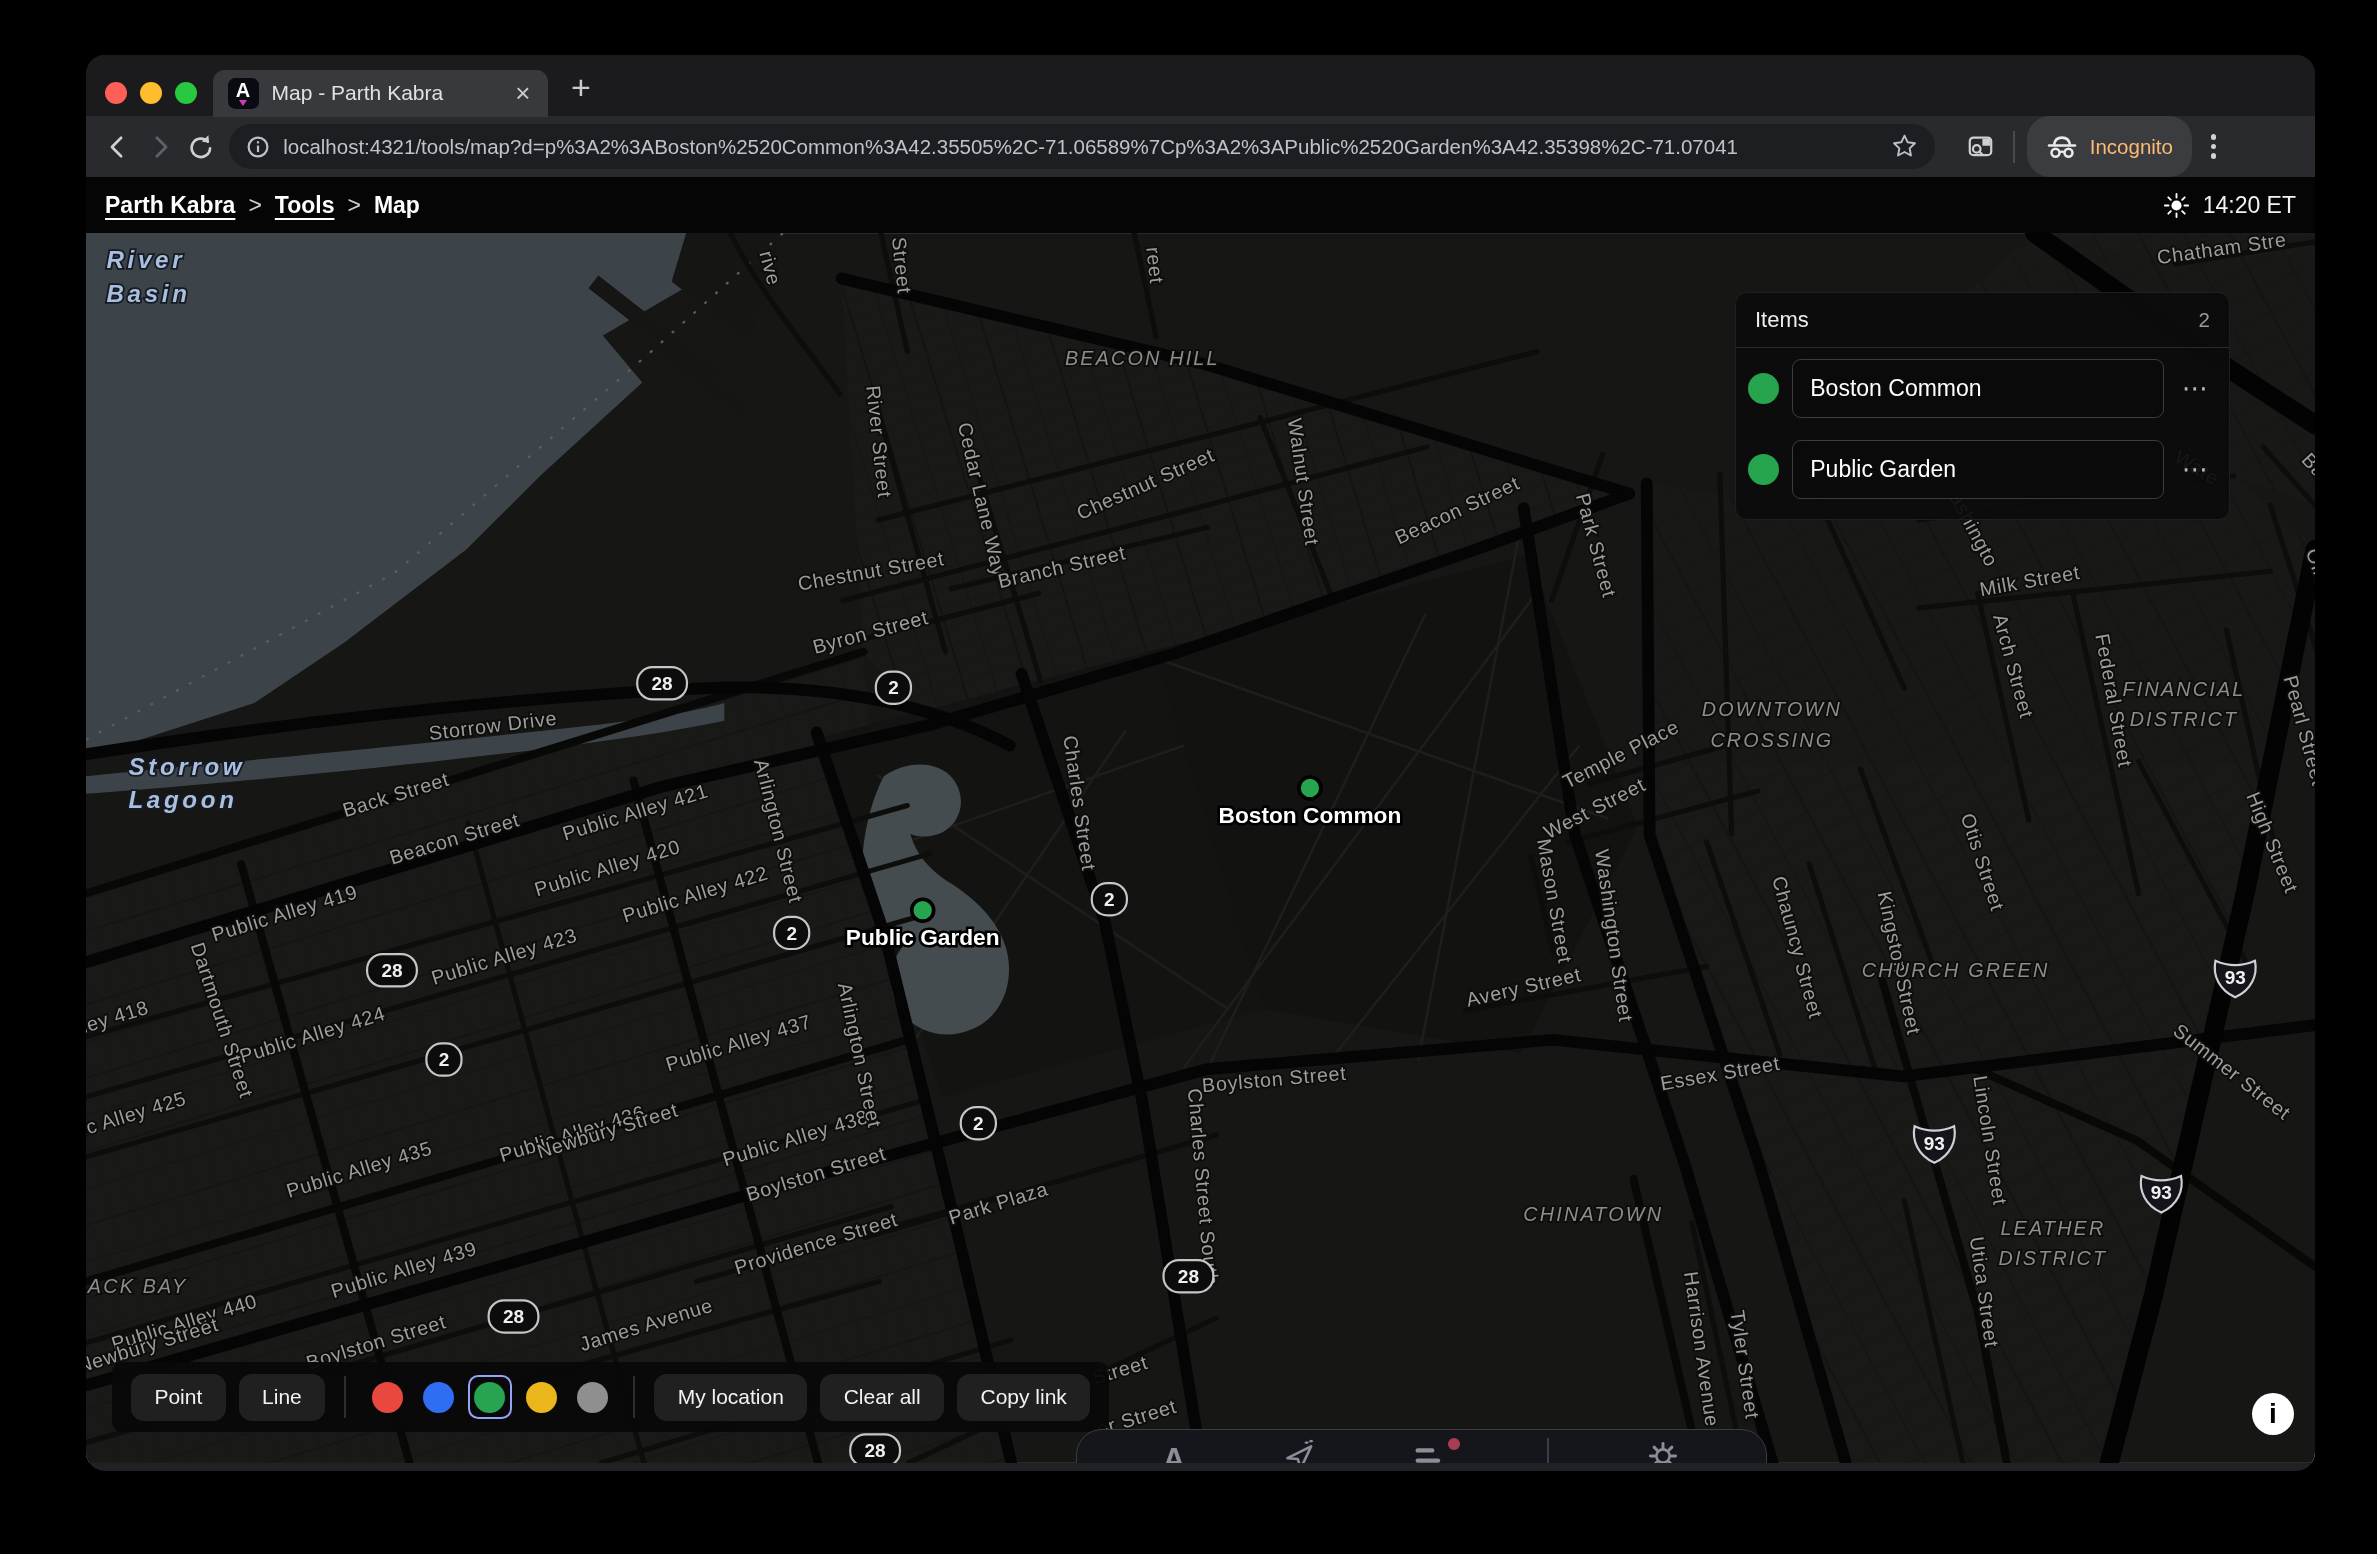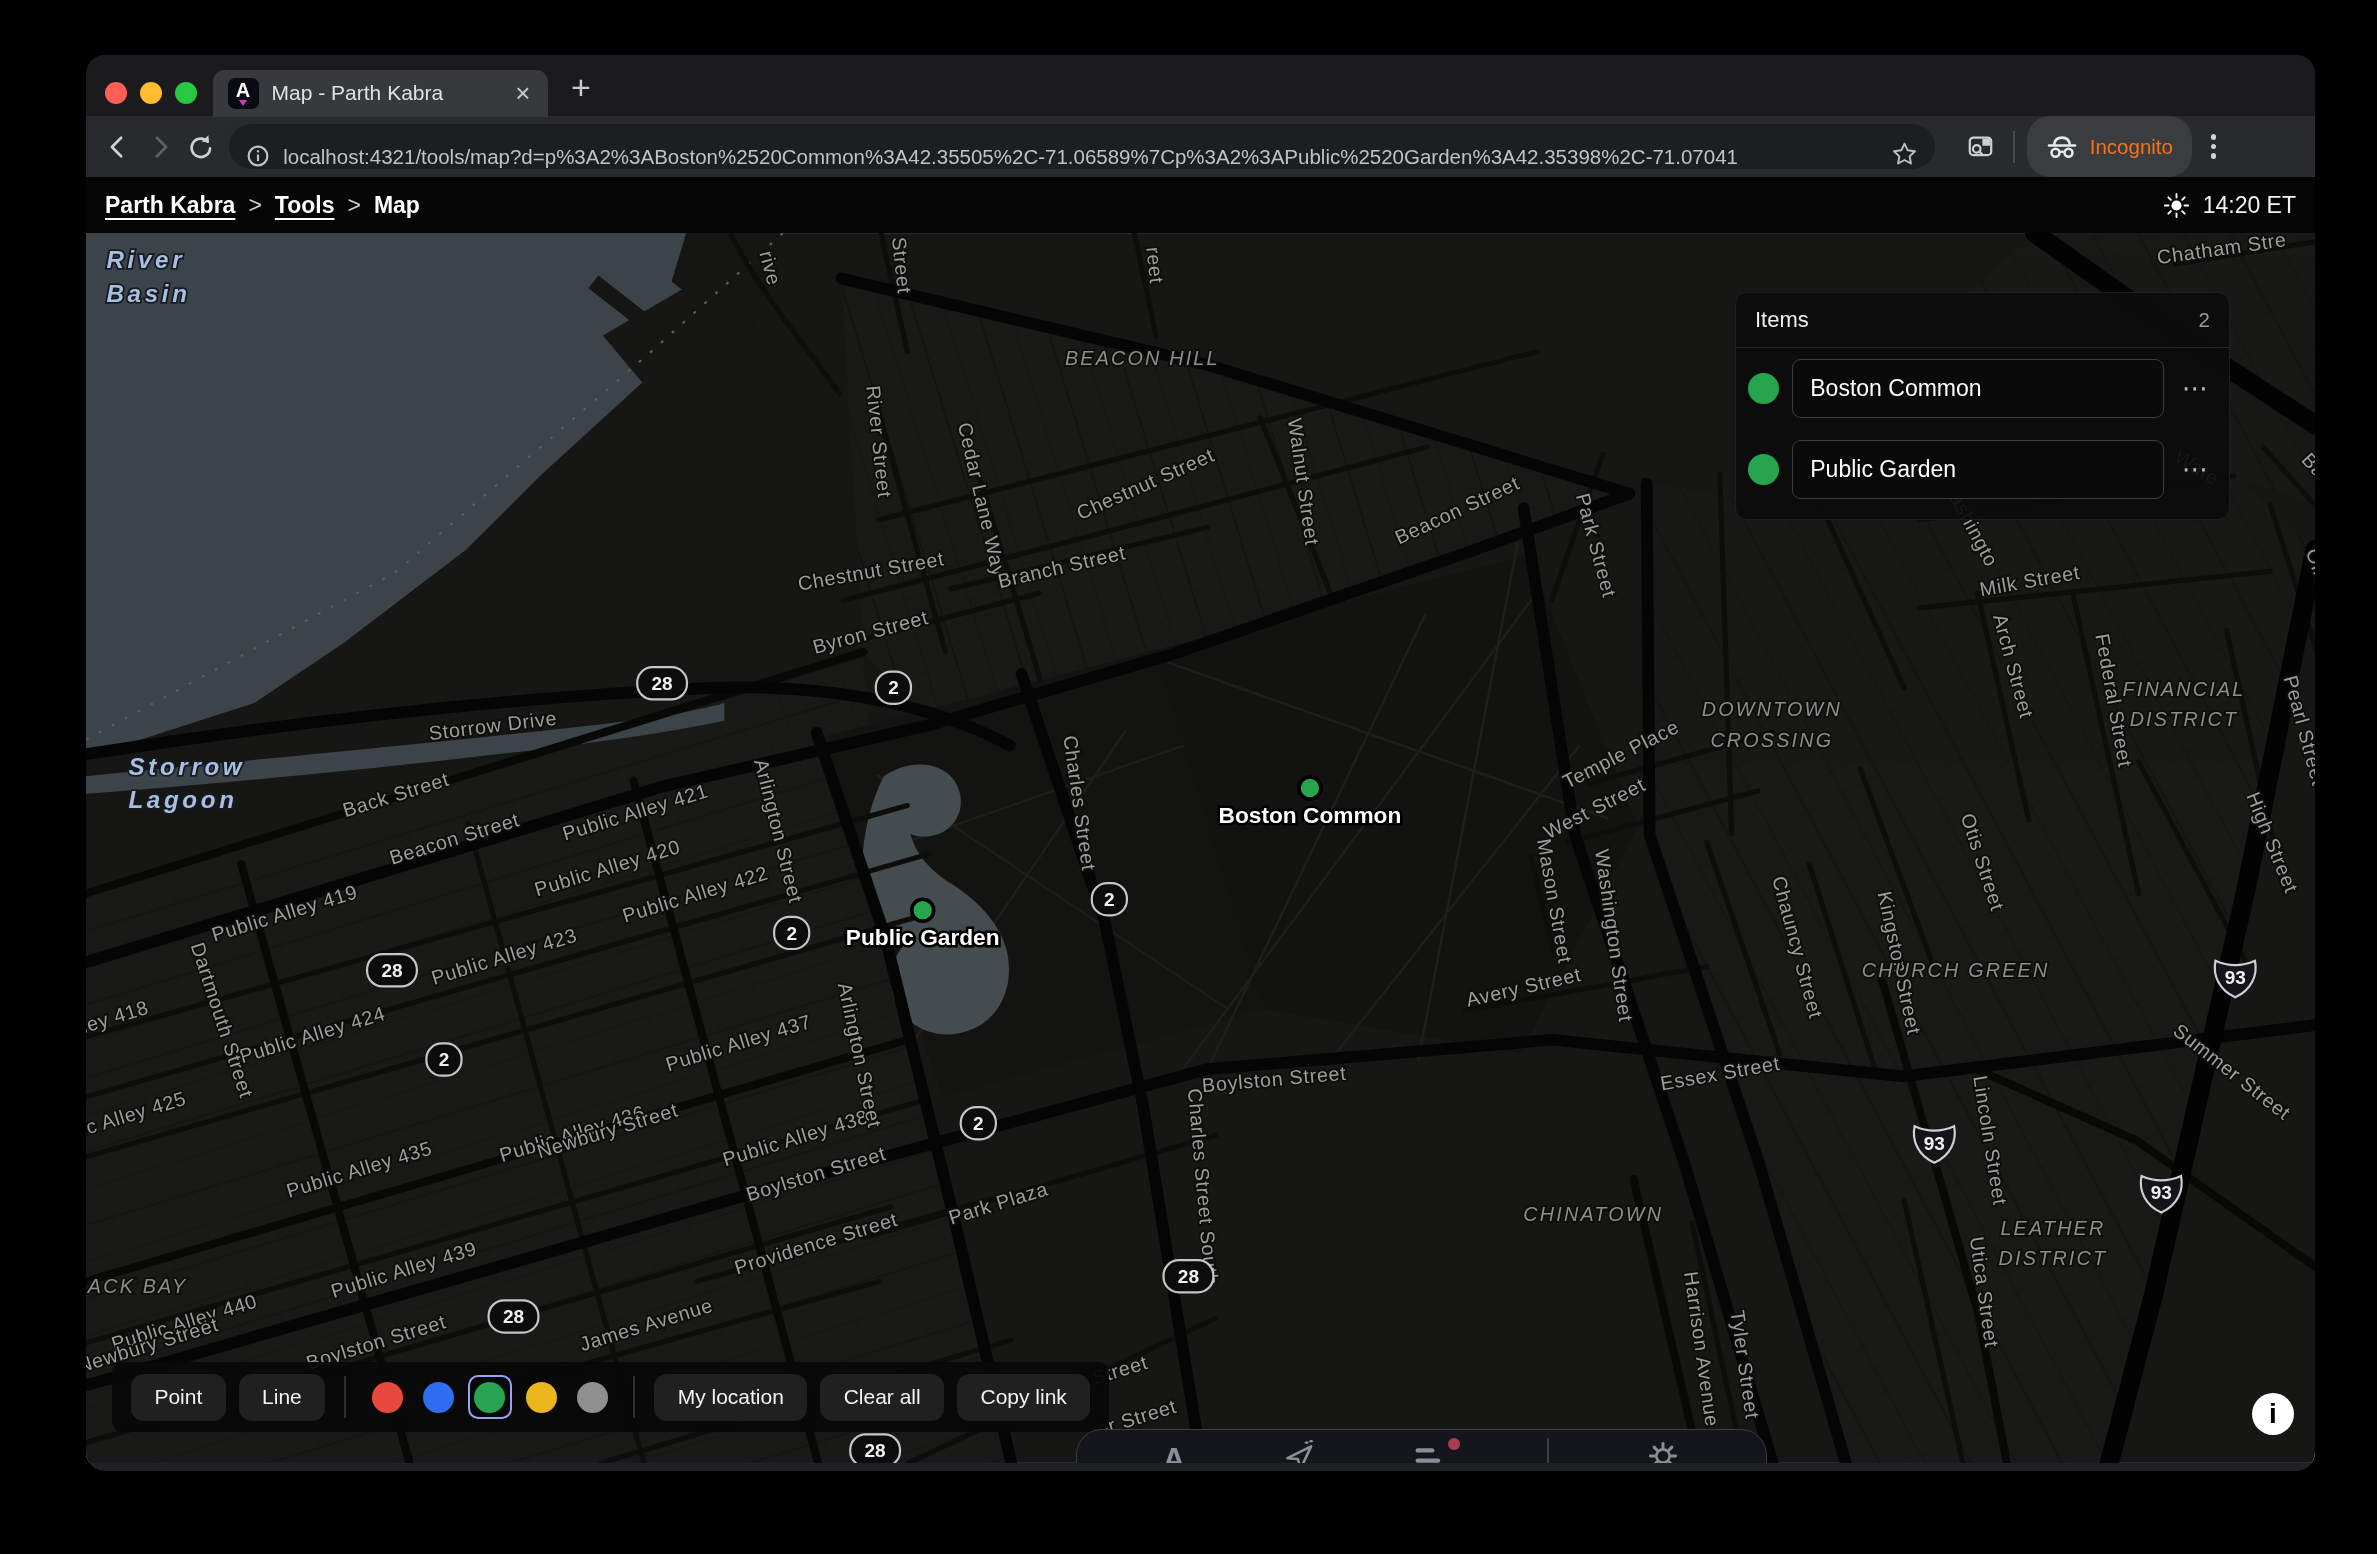--- a/index.html
+++ b/index.html
@@ -15,26 +15,26 @@
   .fav{width:31px;height:31px;border-radius:7.3px;background:#0a0a12;position:relative;flex:0 0 auto}
   .fav .a{position:absolute;left:0;right:0;top:1.5px;text-align:center;color:#fff;font-weight:700;font-size:20px}
   .fav .v{position:absolute;left:50%;bottom:2.2px;margin-left:-4.4px;width:0;height:0;
     border-left:4.4px solid transparent;border-right:4.4px solid transparent;border-top:6.6px solid #d23bb4}
   .tabtitle{font-size:21px;color:#dfe1e5;flex:1;white-space:nowrap;overflow:hidden}
   .tclose{font-size:26px;color:#c8cacd;line-height:1;background:none;border:none;padding:0 2.9px;cursor:default}
   .newtab{position:absolute;left:479px;top:11.7px;font-size:34px;color:#c8cacd;background:none;border:none}
   
   .toolbar{height:61px;background:#292a2d;display:flex;align-items:center;padding:0 11.7px}
   .navbtn{width:41px;height:41px;display:flex;align-items:center;justify-content:center;background:none;border:none;flex:0 0 auto}
-  .omnibox{width:1706px;height:45px;background:#1d1e21;border-radius:23px;display:flex;align-items:flex-end;
+  .omnibox{width:1706px;height:45px;background:#1d1e21;border-radius:23px;display:flex;align-items:center;
     padding:0 16px;gap:11.7px;margin-left:8.8px;box-sizing:border-box;flex:0 0 auto}
   .url{font-size:20.5px;color:#bfc3c7;white-space:nowrap;overflow:hidden;flex:1}
   .tdiv{width:2.2px;height:32px;background:#4a4b4e;margin:0 11.7px;flex:0 0 auto}
   .incog{height:61px;background:#3b3c40;border-radius:23px;display:flex;align-items:center;gap:11.7px;
-    padding:0 19px;color:#f97316;font-size:20.5px;flex:0 0 auto}
+    padding:0 19px;color:#fdba74;font-size:20.5px;flex:0 0 auto}
   .menu3{font-size:26px;color:#cfd1d4;margin-left:13px;background:none;border:none;line-height:.7}
   .menu3 i{display:block;width:5.1px;height:5.1px;border-radius:50%;background:#cfd1d4;margin:4.4px auto;font-style:normal}
   .sideicon{margin-left:25px}
   
   .crumbbar{height:56px;background:#050505;display:flex;align-items:center;padding:0 19px;font-size:23px;color:#f2f2f2;gap:13px}
   .crumb{color:#fff;font-weight:600;text-decoration:underline;text-underline-offset:5.1px;text-decoration-thickness:1.5px}
   .crumb.cur{text-decoration:none;font-weight:600}
   .sep{color:#cfcfcf}
   .timebox{margin-left:auto;display:flex;align-items:center;gap:11.7px;font-weight:400;font-size:23px}
   

